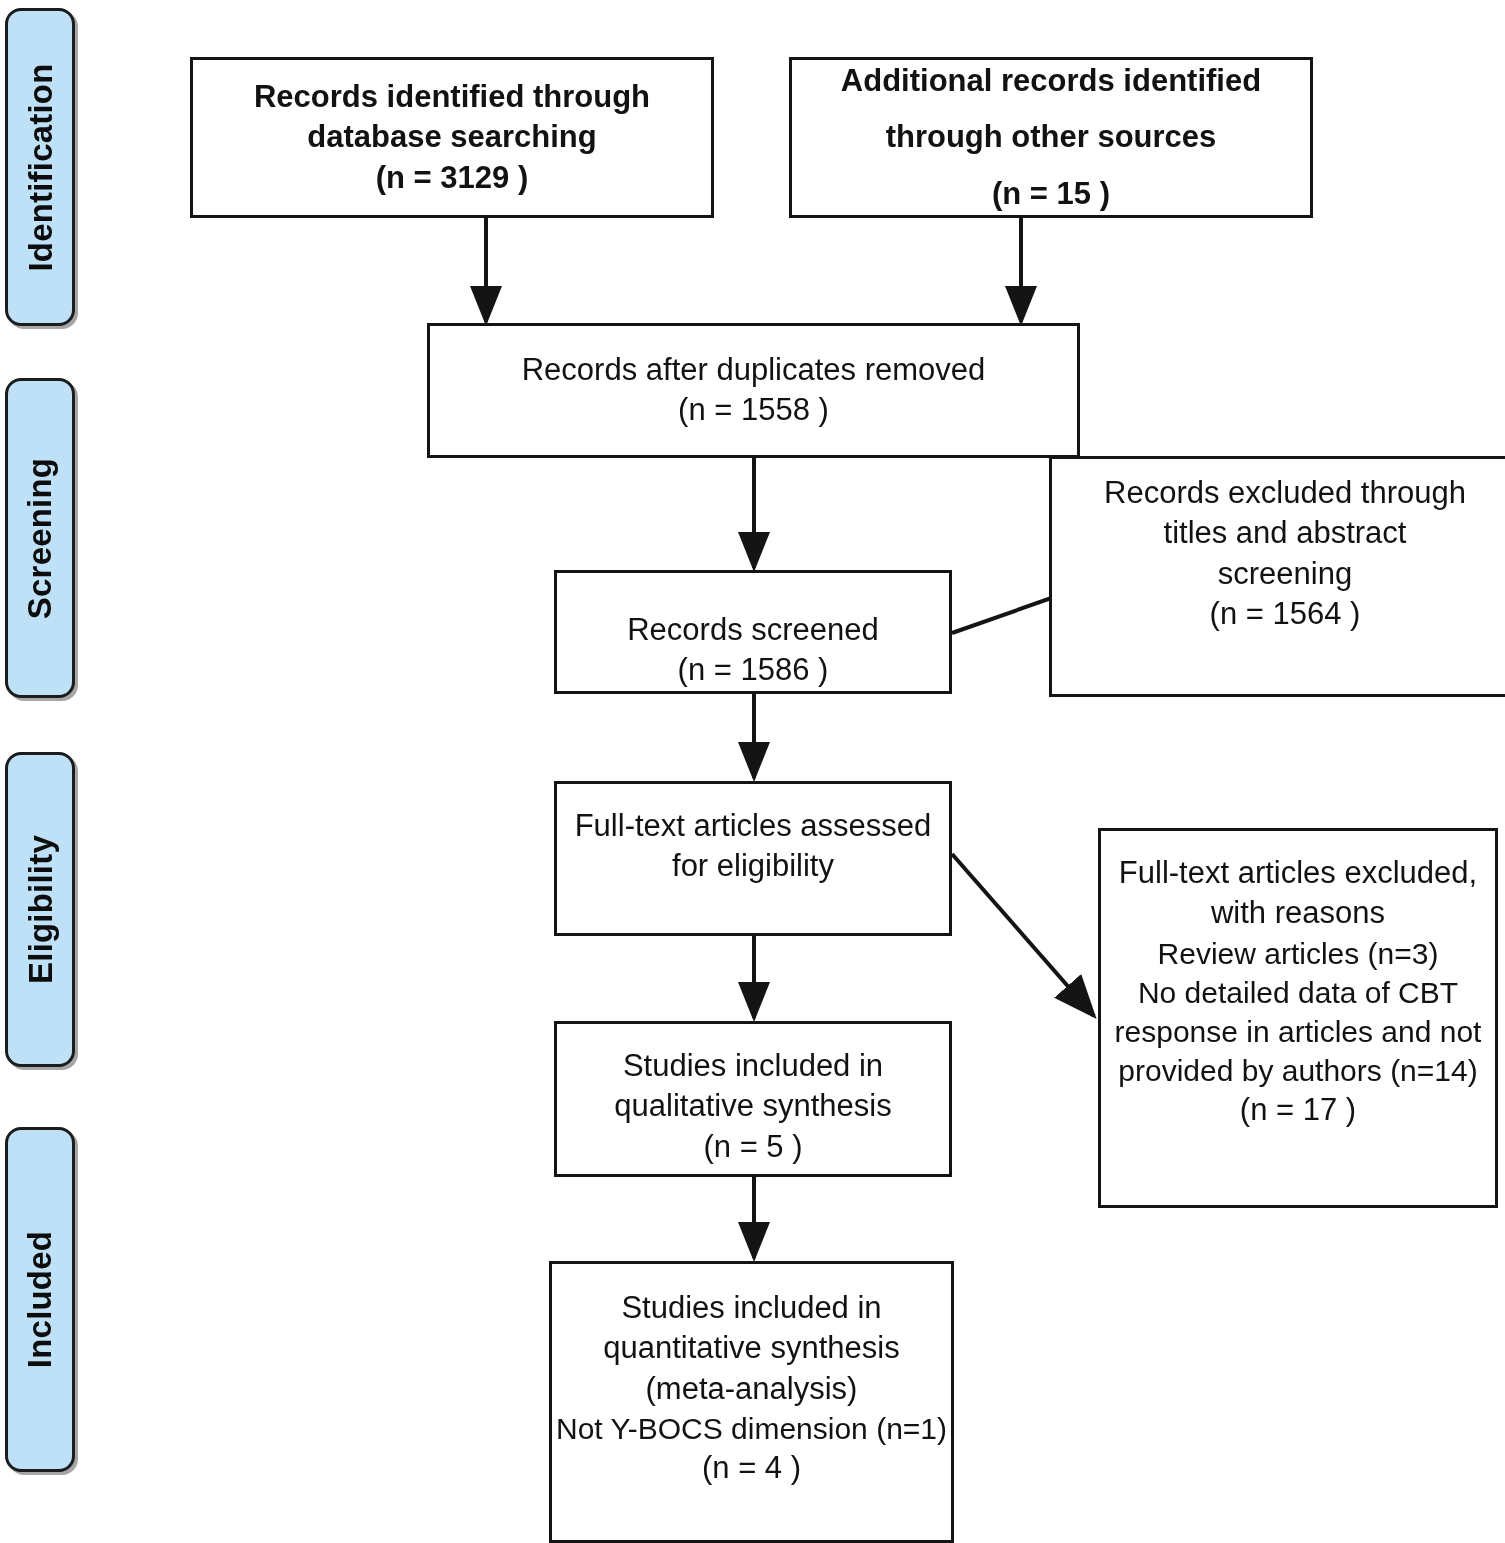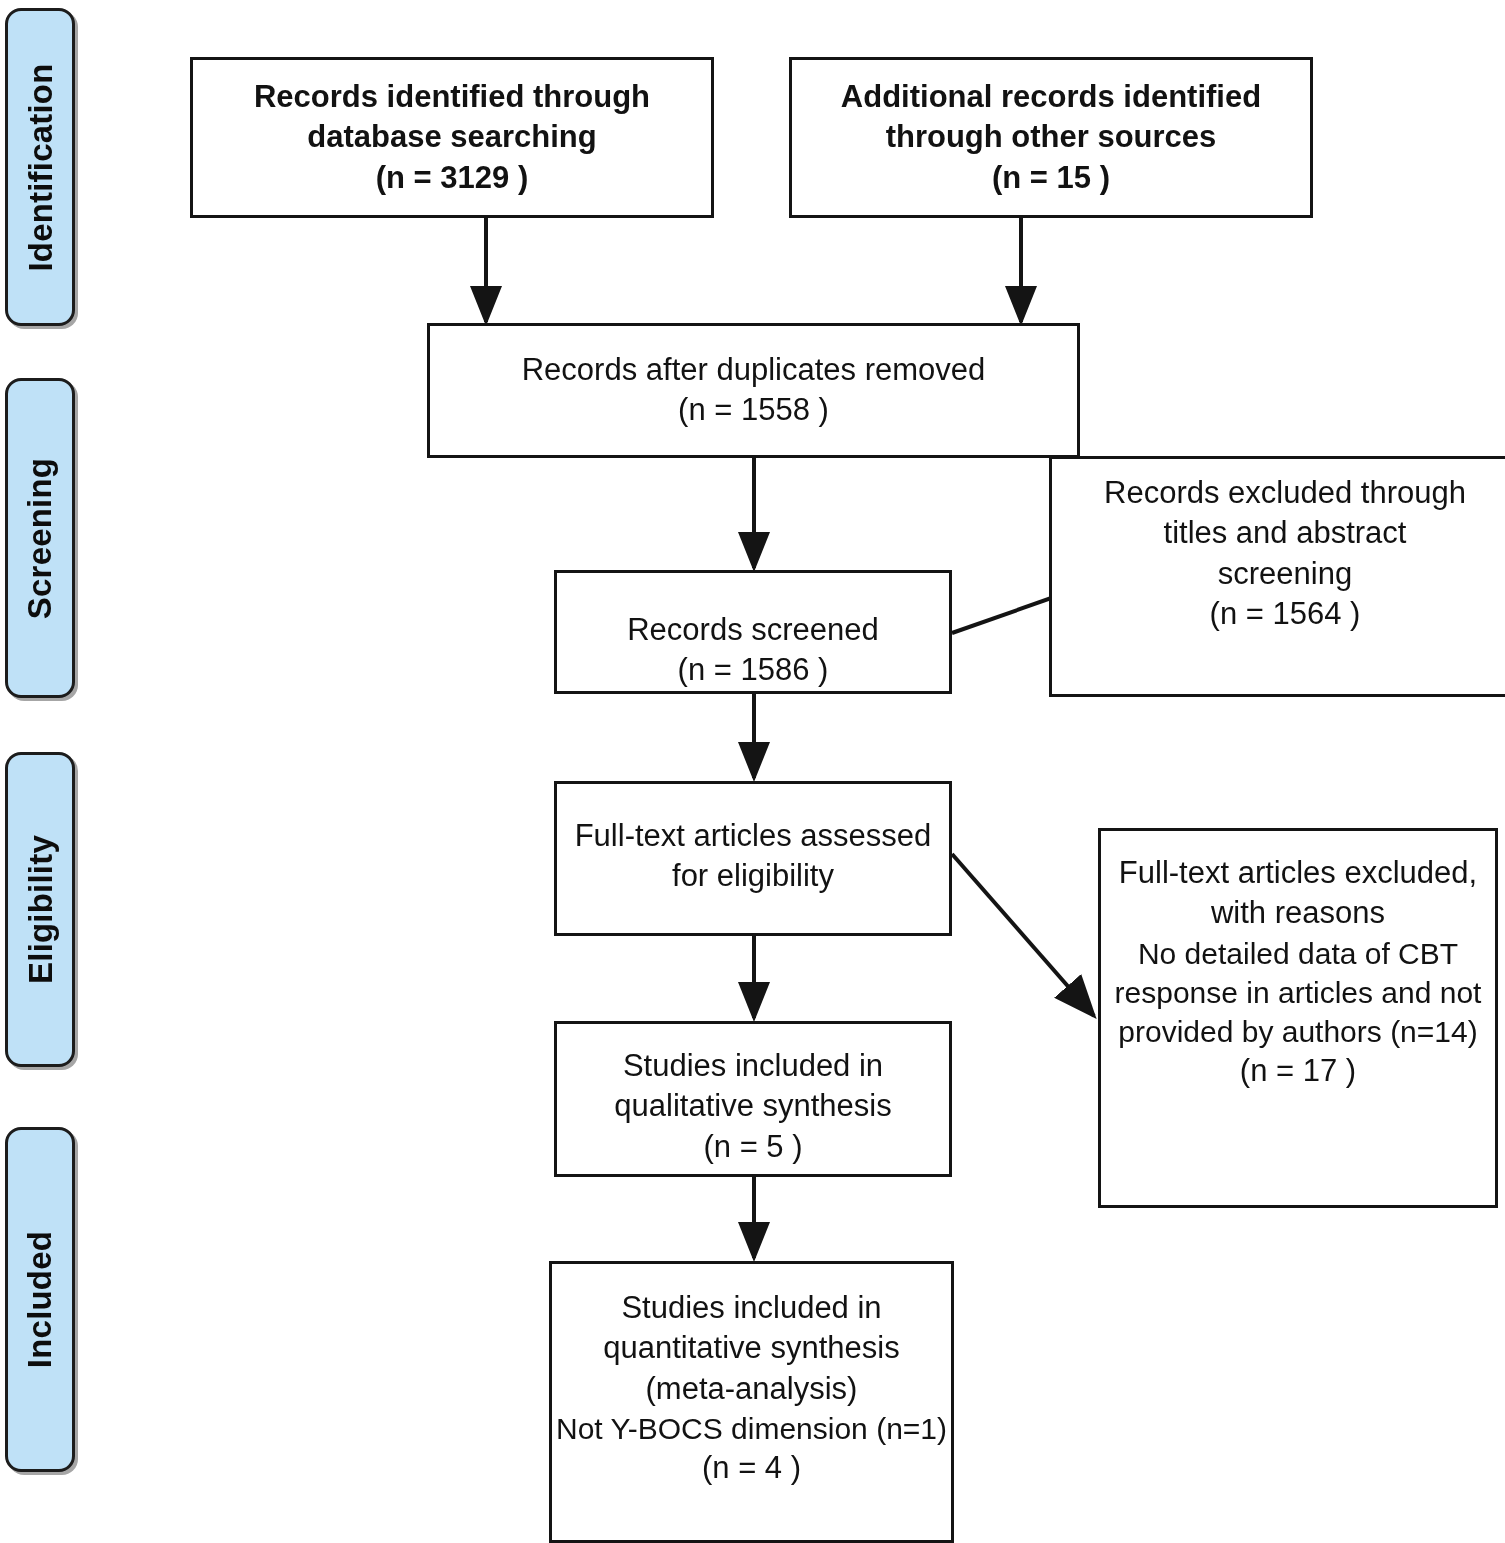--- a/index.html
+++ b/index.html
@@ -119,21 +119,21 @@
   <div class="phase-label" style="left:5px; top:1127px; width:70px; height:345px;">
     <span class="phase-text">Included</span>
   </div>
 
   <div class="flow-box center-v" style="left:190px; top:57px; width:524px; height:161px;">
     <span class="flow-line">Records identified through</span>
     <span class="flow-line">database searching</span>
     <span class="flow-line">(n =  3129 )</span>
   </div>
 
-  <div class="flow-box center-v" style="left:789px; top:57px; width:524px; height:161px;">
+  <div class="flow-box center-v" style="left:789px; top:57px; width:524px; height:161px;gap:16px;">
     <span class="flow-line">Additional records identified</span>
     <span class="flow-line">through other sources</span>
     <span class="flow-line">(n = 15  )</span>
   </div>
 
   <div class="flow-box" style="left:427px; top:323px; width:653px; height:135px; padding-top:24px;">
     <span class="flow-line">Records after duplicates removed</span>
     <span class="flow-line">(n = 1558  )</span>
   </div>
 
@@ -142,28 +142,29 @@
     <span class="flow-line">(n = 1586  )</span>
   </div>
 
   <div class="flow-box" style="left:1049px; top:456px; width:472px; height:241px; ">
     <span class="flow-line">Records excluded through</span>
     <span class="flow-line">titles and abstract</span>
     <span class="flow-line">screening</span>
     <span class="flow-line">(n = 1564  )</span>
   </div>
 
-  <div class="flow-box" style="left:554px; top:781px; width:398px; height:155px; padding-top:32px;">
+  <div class="flow-box" style="left:554px; top:781px; width:398px; height:155px; padding-top:22px;">
     <span class="flow-line">Full-text articles assessed</span>
     <span class="flow-line">for eligibility</span>
   </div>
 
   <div class="flow-box" style="left:1098px; top:828px; width:400px; height:380px; padding-top:22px;">
     <span class="flow-line">Full-text articles excluded,</span>
     <span class="flow-line">with reasons</span>
+    <span class="flow-line small">Review articles (n=3)</span>
     <span class="flow-line small">No detailed data of CBT</span>
     <span class="flow-line small">response in articles and not</span>
     <span class="flow-line small">provided by authors (n=14)</span>
     <span class="flow-line">(n = 17  )</span>
   </div>
 
   <div class="flow-box" style="left:554px; top:1021px; width:398px; height:156px; padding-top:22px;">
     <span class="flow-line">Studies included in</span>
     <span class="flow-line">qualitative synthesis</span>
     <span class="flow-line">(n = 5  )</span>

